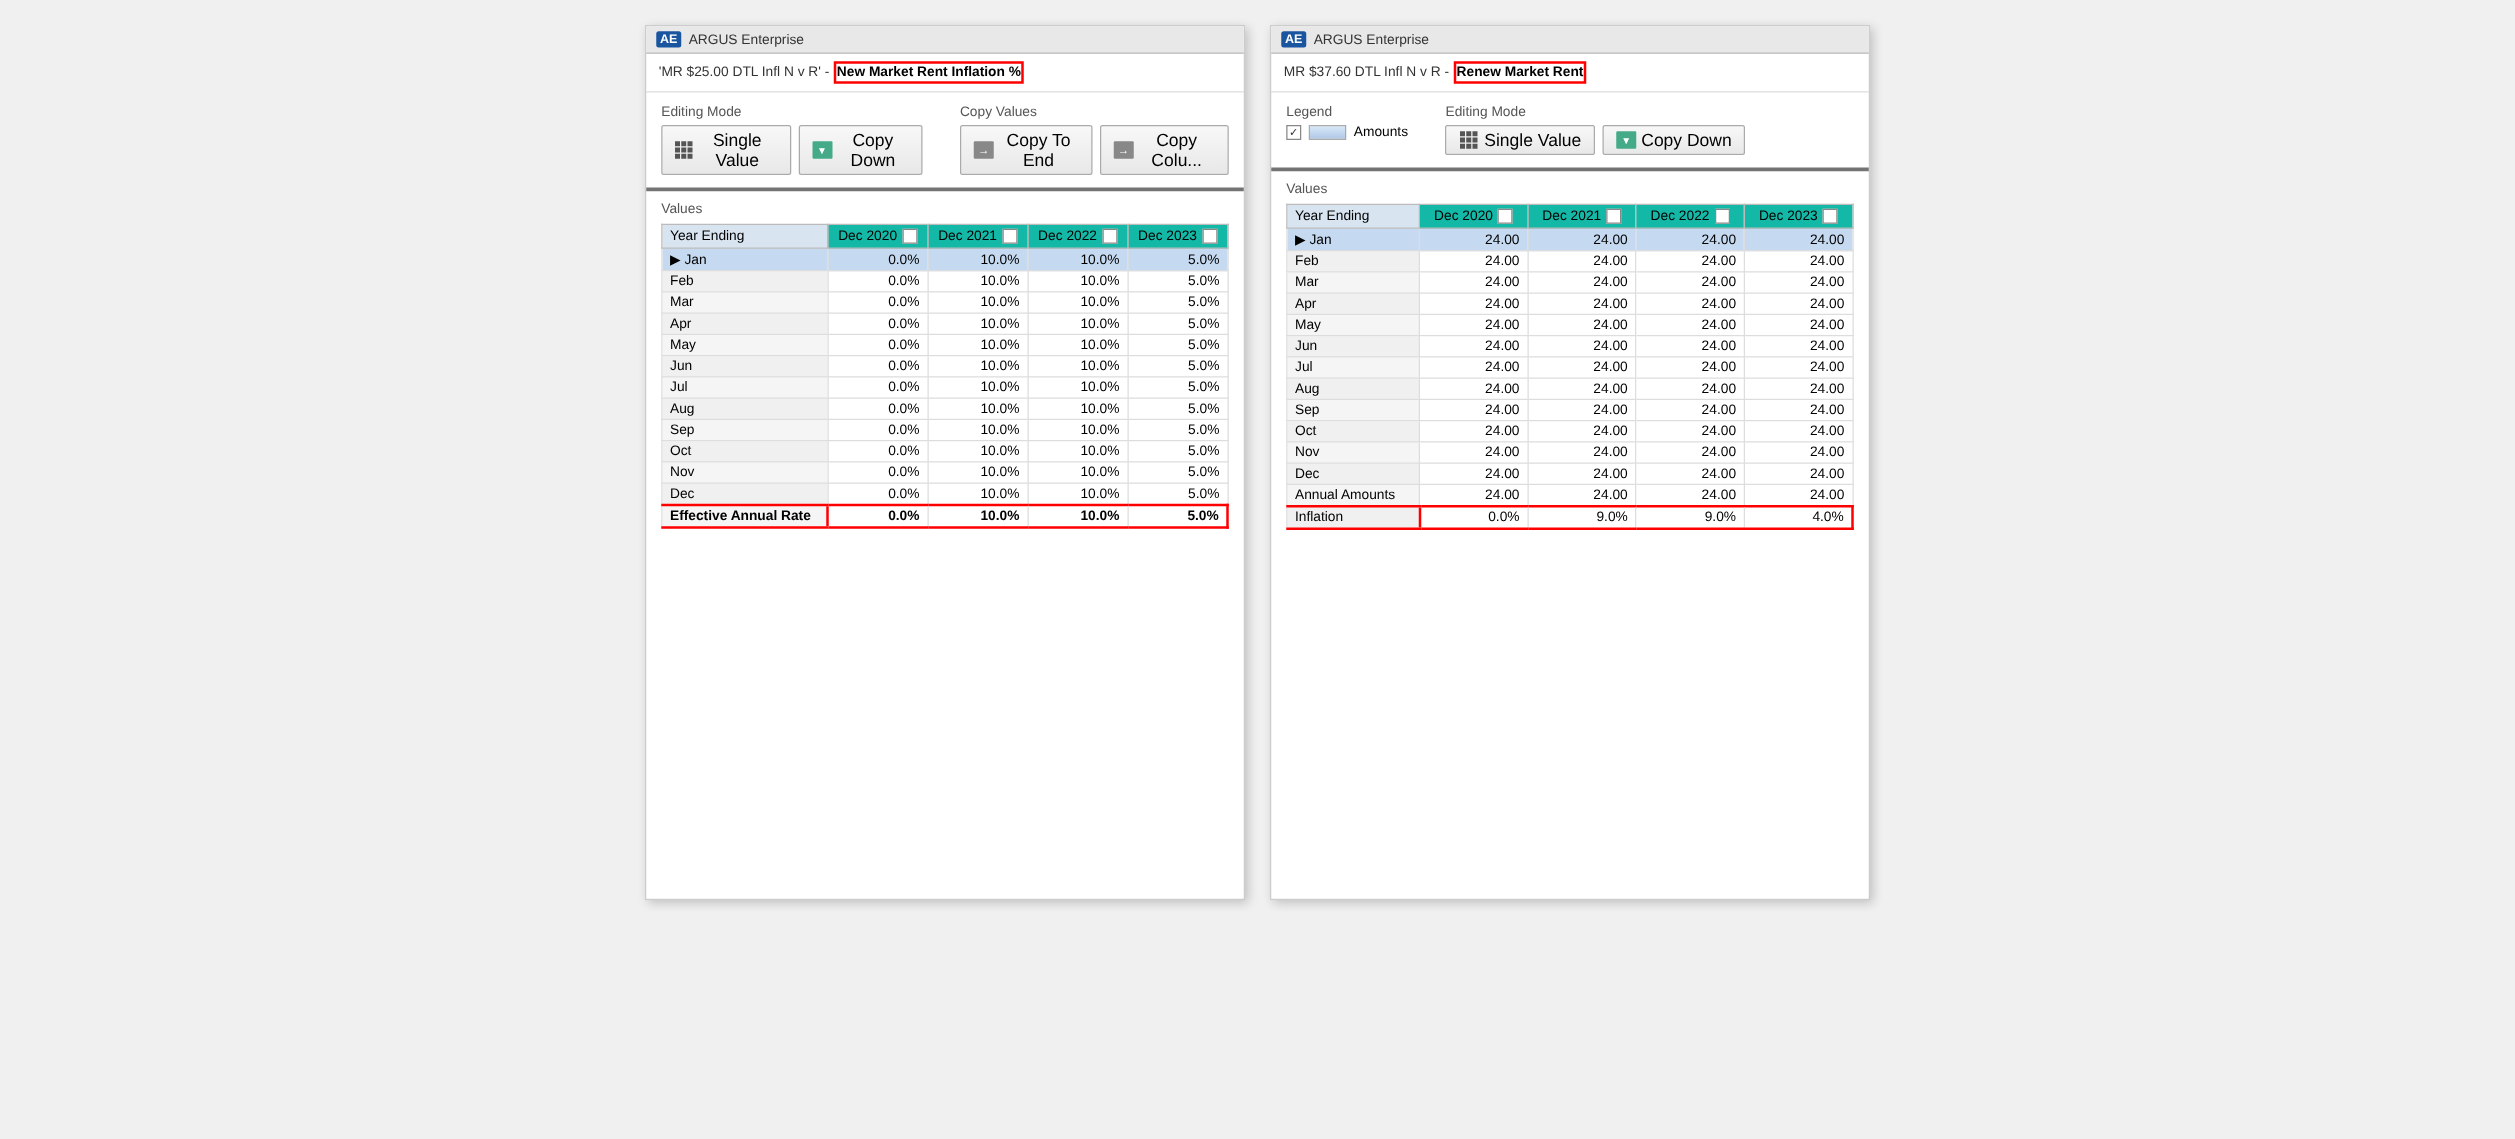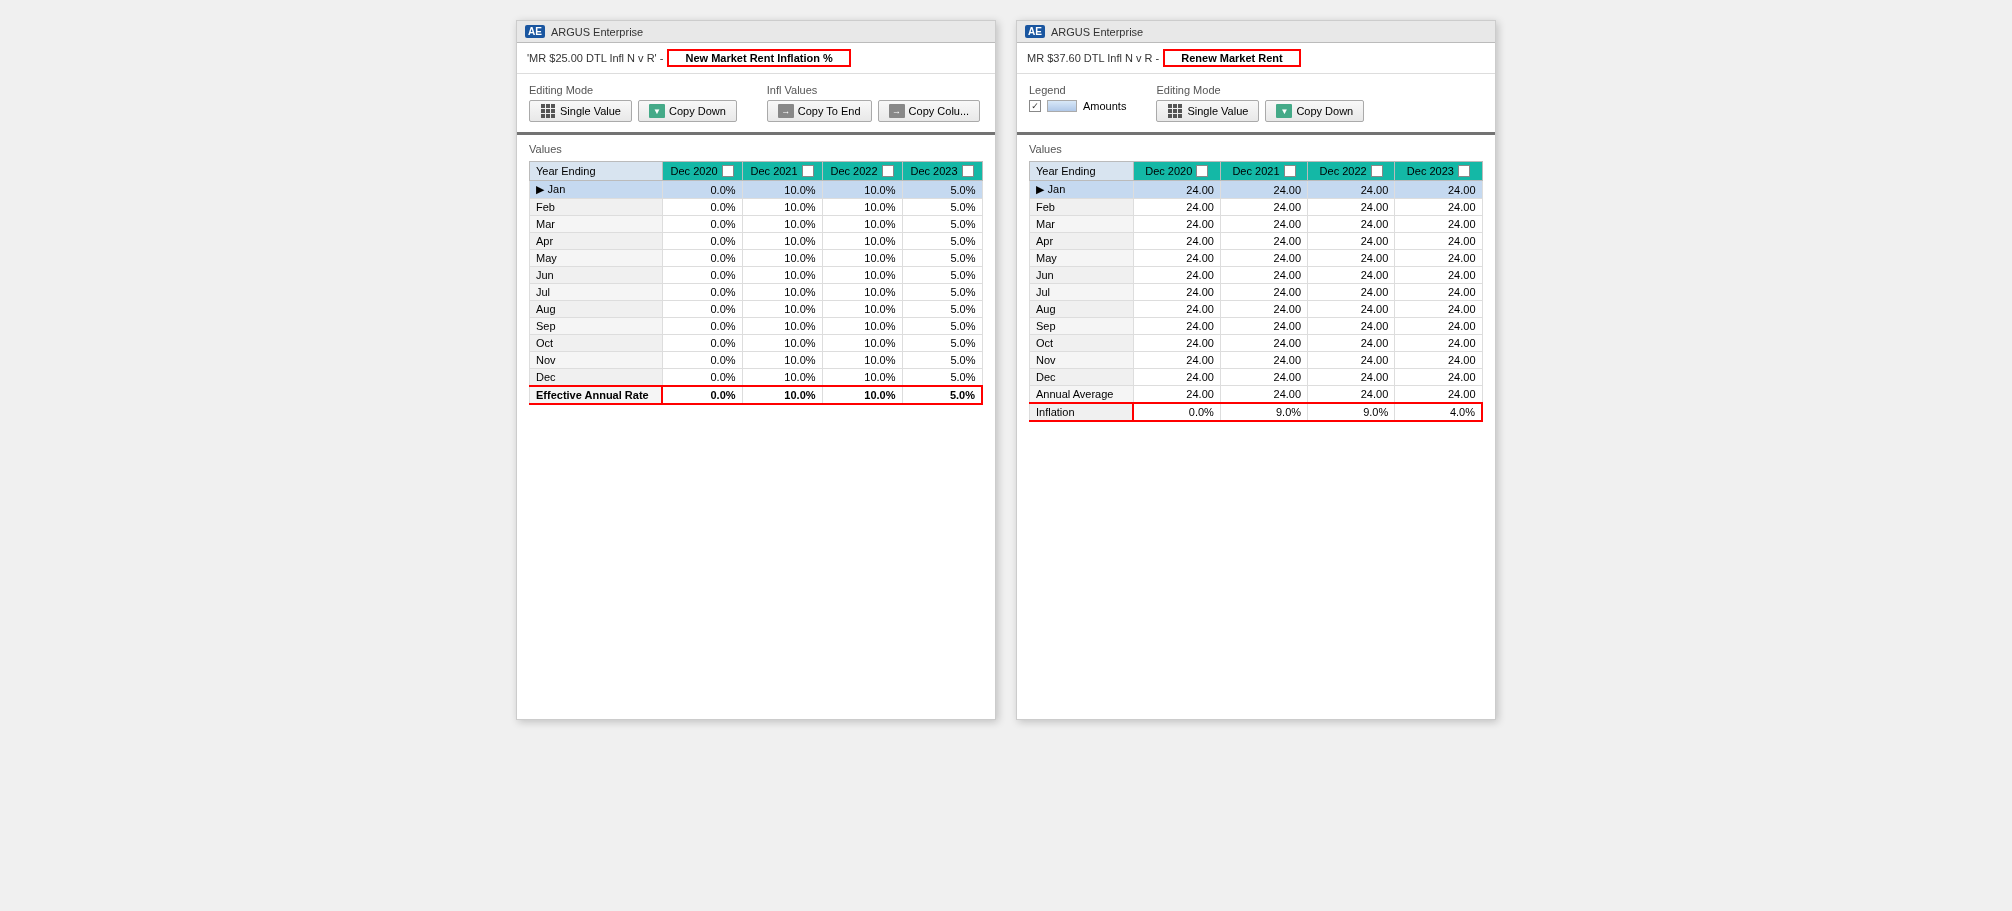--- a/index.html
+++ b/index.html
@@ -46,21 +46,21 @@
       display: flex;
       align-items: center;
       gap: 4px;
     }
     .header-path {
       font-size: 11px;
       color: #333;
     }
     .header-highlight {
       border: 2px solid red;
-      padding: 1px 16px;
+      padding: 1px 0;
       font-size: 11px;
       font-weight: bold;
       color: #000;
     }
     .toolbar {
       padding: 10px 12px;
       border-bottom: 3px solid #737373;
     }
     .toolbar-row {
       display: flex;
@@ -77,21 +77,21 @@
       gap: 6px;
     }
     .btn {
       display: flex;
       align-items: center;
       gap: 4px;
       padding: 3px 10px;
       border: 1px solid #aaa;
       background: linear-gradient(to bottom, #f8f8f8, #e8e8e8);
       cursor: pointer;
-      font-size: 11px;
+      font-size: 14px;
       border-radius: 2px;
     }
     .btn-icon {
       width: 16px;
       height: 14px;
       display: inline-flex;
       align-items: center;
       justify-content: center;
     }
     .icon-grid {
@@ -254,21 +254,21 @@
           </button>
           <button class="btn">
             <span class="btn-icon">
               <div class="icon-copy-down"></div>
             </span>
             <span>Copy Down</span>
           </button>
         </div>
       </div>
       <div>
-        <div class="toolbar-section-label">Infl Values</div>
+        <div class="toolbar-section-label">Copy Values</div>
         <div class="toolbar-buttons">
           <button class="btn">
             <span class="btn-icon">
               <div class="icon-copy-end"></div>
             </span>
             <span>Copy To End</span>
           </button>
           <button class="btn">
             <span class="btn-icon">
               <div class="icon-copy-end"></div>
@@ -547,21 +547,21 @@
             <td>24.00</td>
           </tr>
           <tr>
             <td class="row-label">Dec</td>
             <td>24.00</td>
             <td>24.00</td>
             <td>24.00</td>
             <td>24.00</td>
           </tr>
           <tr>
-            <td class="row-label">Annual Average</td>
+            <td class="row-label">Annual Amounts</td>
             <td>24.00</td>
             <td>24.00</td>
             <td>24.00</td>
             <td>24.00</td>
           </tr>
           <tr class="inflation-row">
             <td class="row-label">Inflation</td>
             <td>0.0%</td>
             <td>9.0%</td>
             <td>9.0%</td>

